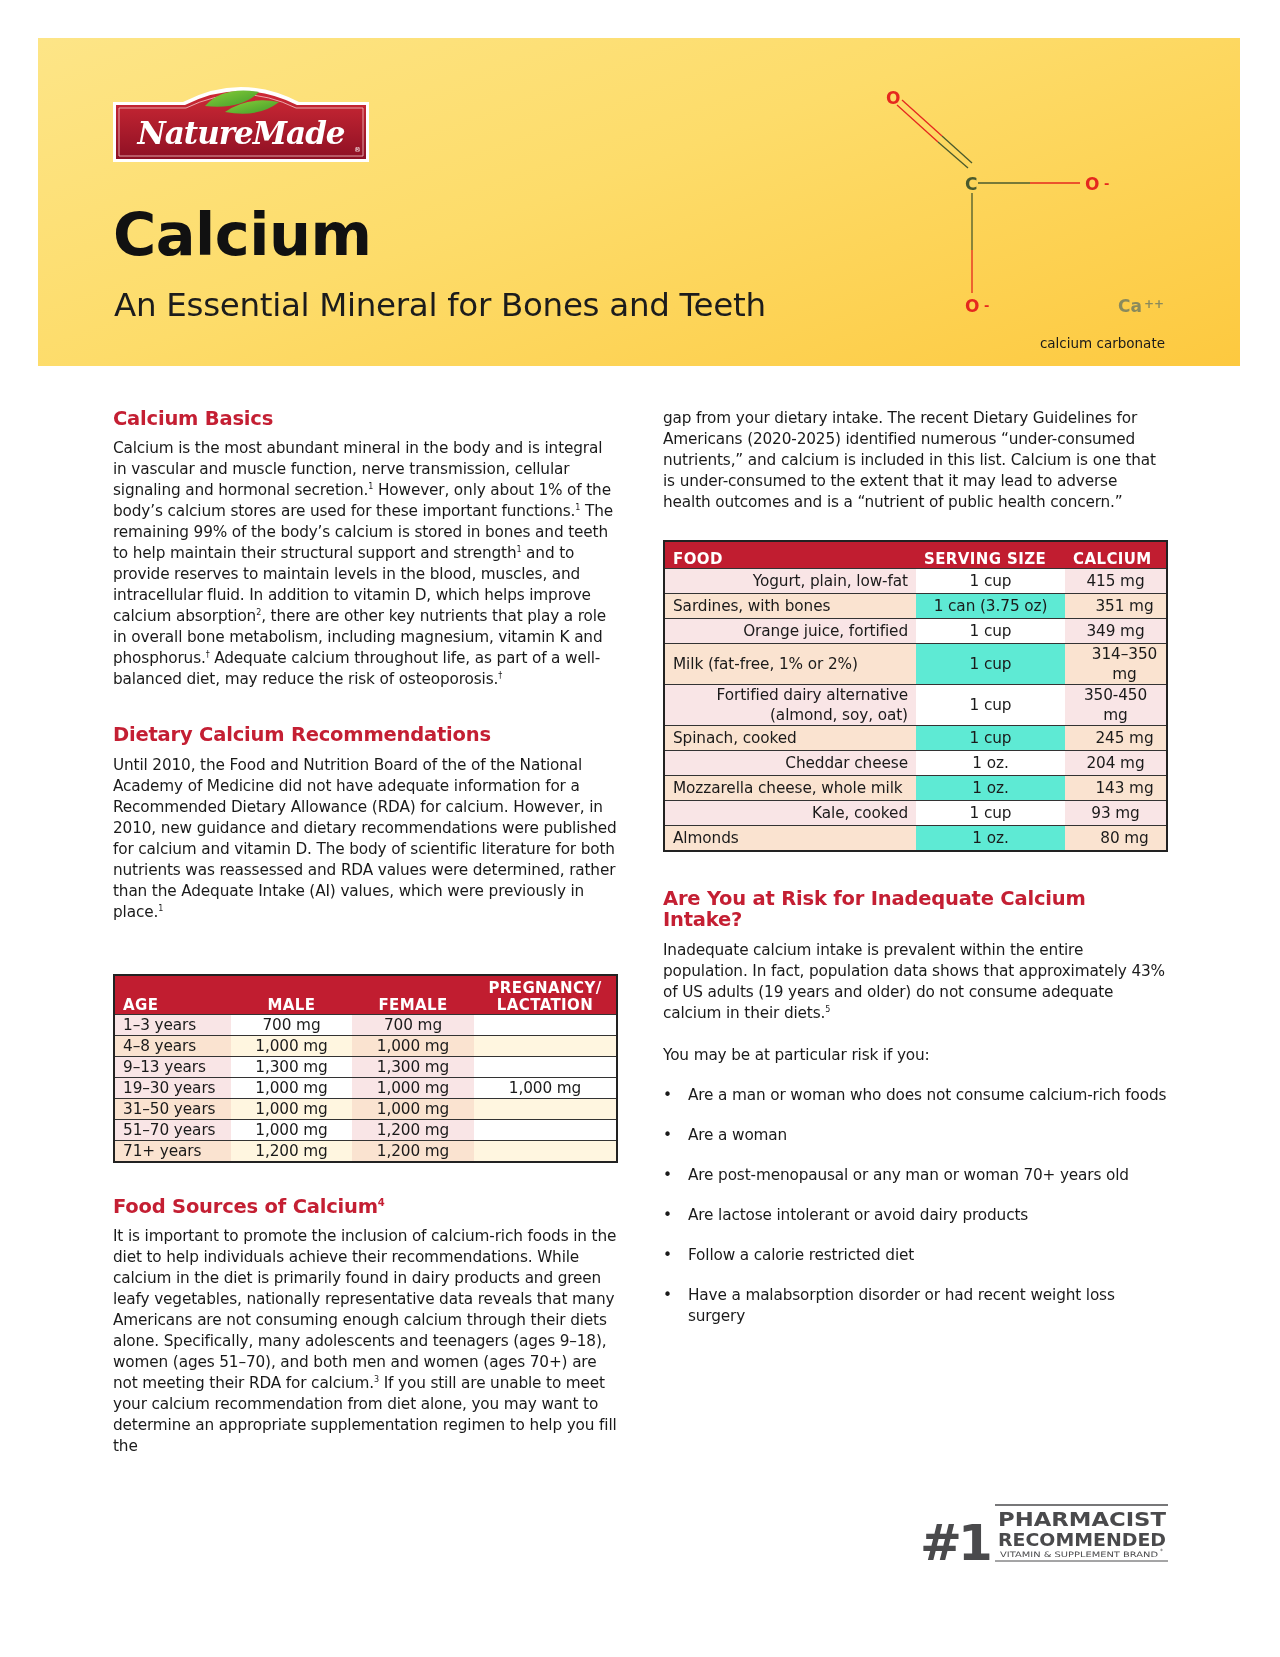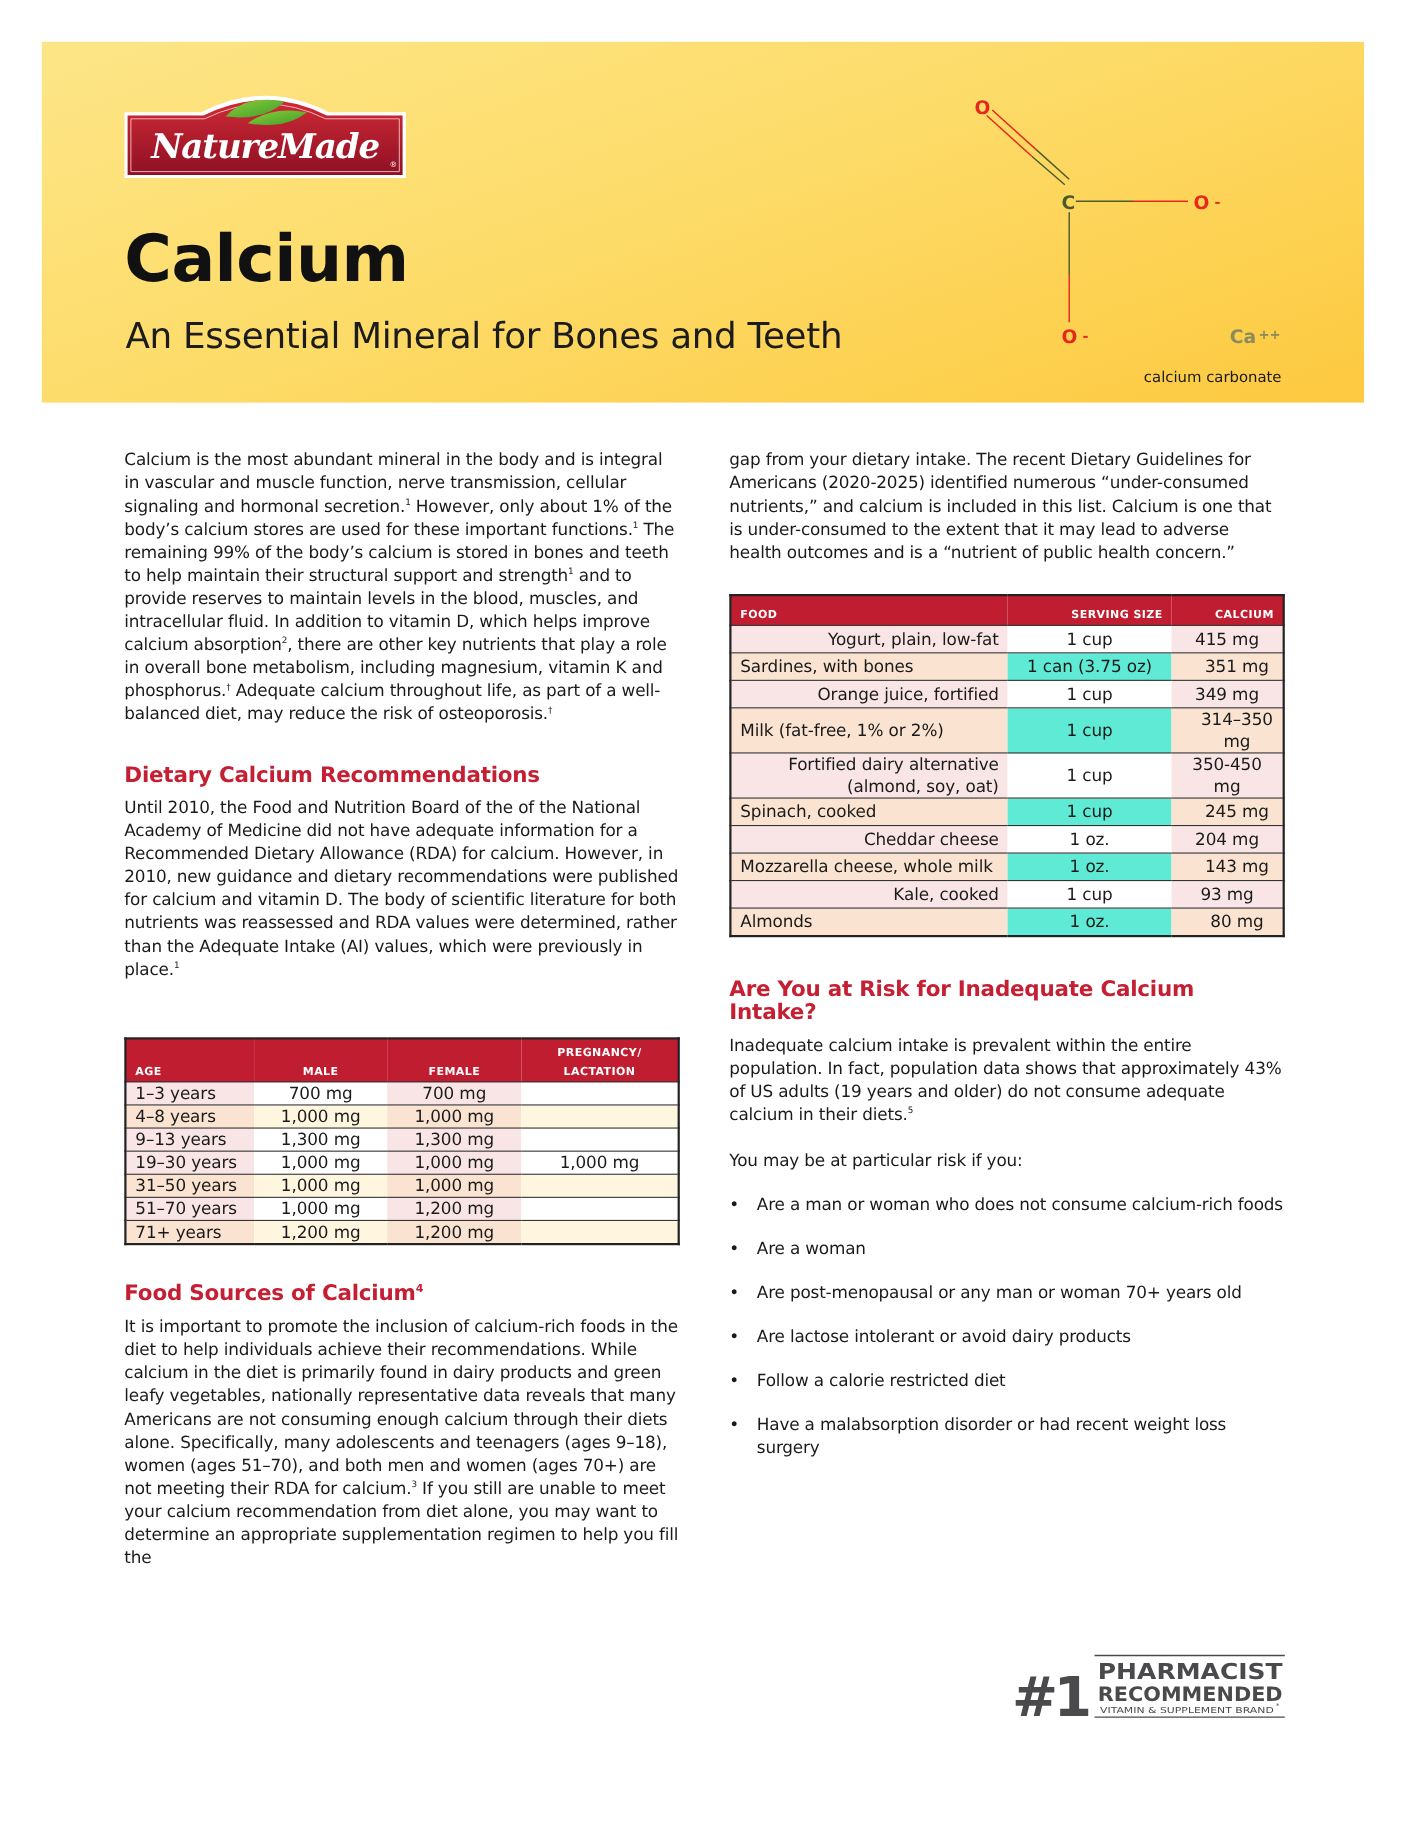--- a/index.html
+++ b/index.html
@@ -20,35 +20,35 @@
   .col-right { left:663px; top:408px; }
   h2.sec { color:#c41f33; font-size:19.5px; font-weight:bold; margin:0 0 9px 0; line-height:1.1; letter-spacing:-0.2px; }
   h2.sec sup { font-size:10px; }
   p.body { font-size:15.3px; line-height:21px; margin:0; letter-spacing:-0.15px; color:#1a1a1a; }
   p.body sup { font-size:8px; line-height:0; }
   .gap-l { height:34px; }
   .gap-m { height:21px; }
 
   table.t { border-collapse:collapse; width:100%; font-size:15.3px; letter-spacing:-0.1px; }
   table.t { border:2px solid #222; }
-  table.t th { background:#c11d30; color:#fff; font-weight:bold; font-size:10px; letter-spacing:0.4px;
+  table.t th { background:#c11d30; color:#fff; font-weight:bold; font-size:15px; letter-spacing:0.4px;
                padding:0 8px; vertical-align:bottom; line-height:17px; }
   table.t td { padding:0 8px; line-height:20px; border-top:1.5px solid #333; }
   
   .rda th { height:38px; padding-bottom:2px; }
   .rda td { height:20px; line-height:20px; border-top:1px solid #555; }
   .rda td.c0 { width:100px; } .rda td.c1 { width:105px; text-align:center; } .rda td.c2 { width:106px; text-align:center; } .rda td.c3 { text-align:center; }
   .rda th.c1, .rda th.c2, .rda th.c3 { text-align:center; }
   .rda th.c0 { text-align:left; }
   .rda tr.odd td.c0 { background:#f9e5e6; } .rda tr.odd td.c1 { background:#ffffff; } .rda tr.odd td.c2 { background:#f9e5e6; } .rda tr.odd td.c3 { background:#ffffff; }
   .rda tr.even td.c0 { background:#fae3d0; } .rda tr.even td.c1 { background:#fff6e0; } .rda tr.even td.c2 { background:#fae3d0; } .rda tr.even td.c3 { background:#fff6e0; }
 
   
   .food th { height:26px; line-height:26px; vertical-align:middle; }
-  .food th.c0 { text-align:left; } .food th.c1, .food th.c2 { text-align:right; }
+  .food th.c0 { text-align:left; } .food th.c1, .food th.c2 { text-align:left; }
   .food td { height:24px; line-height:20px; }
   .food td.c0 { width:235px; } .food td.c1 { width:133px; text-align:center; } .food td.c2 { text-align:center; }
   .food tr.odd td.c0 { background:#f9e5e6;text-align:right; } .food tr.odd td.c1 { background:#ffffff; } .food tr.odd td.c2 { background:#f9e5e6; }
   .food tr.even td.c0 { background:#fae3d0; } .food tr.even td.c1 { background:#5eead4; } .food tr.even td.c2 { background:#fae3d0;padding-left:26px; }
 
   ul.risk { list-style:none; margin:0; padding:0; }
   ul.risk li { position:relative; padding-left:25px; font-size:15.3px; line-height:21px; margin-bottom:19px; letter-spacing:-0.15px; }
   ul.risk li .bullet { position:absolute; left:0; top:0; }
 
   .badge { position:absolute; left:920px; top:1502px; width:250px; height:65px; }
@@ -98,20 +98,21 @@
   <text x="224" y="108" font-family="DejaVu Sans, sans-serif" font-weight="bold" font-size="13" fill="#e5281e">-</text>
   <text x="85" y="232" font-family="DejaVu Sans, sans-serif" font-weight="bold" font-size="17" fill="#e5281e">O</text>
   <text x="104" y="230" font-family="DejaVu Sans, sans-serif" font-weight="bold" font-size="13" fill="#e5281e">-</text>
   <text x="238" y="232" font-family="DejaVu Sans, sans-serif" font-weight="bold" font-size="17" fill="#8a8a5c">Ca</text>
   <text x="264" y="228" font-family="DejaVu Sans, sans-serif" font-weight="bold" font-size="12" fill="#8a8a5c">++</text>
 </svg>
 <div class="mol-caption">calcium carbonate</div>
 
 <div class="col col-left">
   <section>
+    <h2 class="sec">Calcium Basics</h2>
     <p class="body"><span>Calcium is the most abundant mineral in the body and is integral in vascular and muscle function, nerve transmission, cellular signaling and hormonal secretion.</span><sup>1</sup><span> However, only about 1% of the body’s calcium stores are used for these important functions.</span><sup>1</sup><span> The remaining 99% of the body’s calcium is stored in bones and teeth to help maintain their structural support and strength</span><sup>1</sup><span> and to provide reserves to maintain levels in the blood, muscles, and intracellular fluid. In addition to vitamin D, which helps improve calcium absorption</span><sup>2</sup><span>, there are other key nutrients that play a role in overall bone metabolism, including magnesium, vitamin K and phosphorus.</span><sup>†</sup><span> Adequate calcium throughout life, as part of a well-balanced diet, may reduce the risk of osteoporosis.</span><sup>†</sup></p>
   </section>
   <div class="gap-l"></div>
   <section>
     <h2 class="sec">Dietary Calcium Recommendations</h2>
     <p class="body"><span>Until 2010, the Food and Nutrition Board of the of the National Academy of Medicine did not have adequate information for a Recommended Dietary Allowance (RDA) for calcium. However, in 2010, new guidance and dietary recommendations were published for calcium and vitamin D. The body of scientific literature for both nutrients was reassessed and RDA values were determined, rather than the Adequate Intake (AI) values, which were previously in place.</span><sup>1</sup></p>
     <div class="gap-m"></div>
     <div style="height:30px"></div>
     <table class="t rda">
       <thead>

